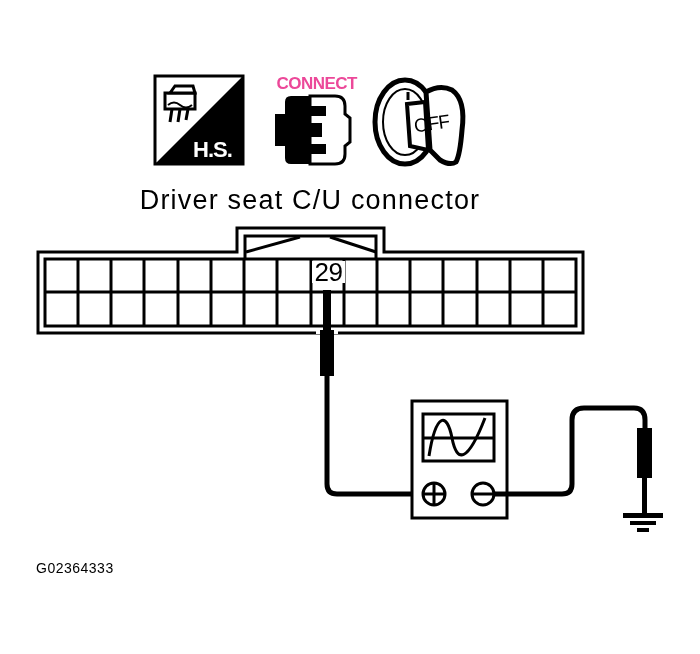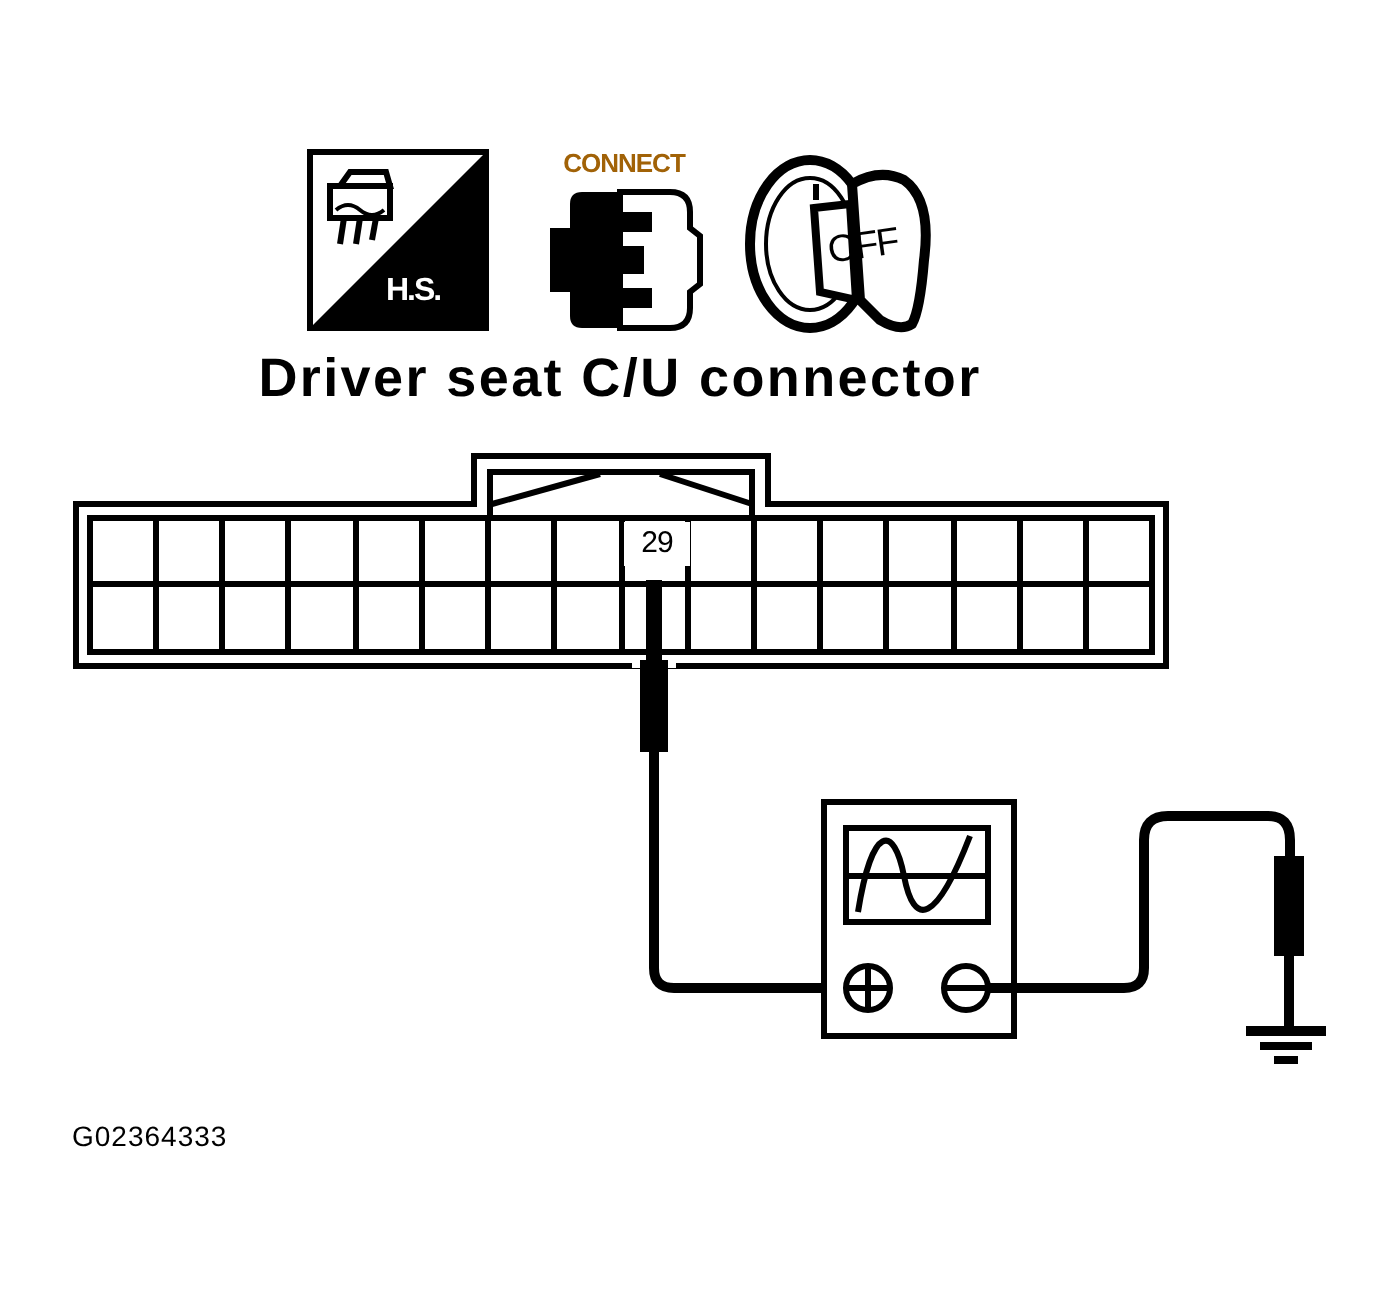--- a/index.html
+++ b/index.html
@@ -1,46 +1,45 @@
 <!DOCTYPE html>
 <html><head>
   <meta charset="utf-8">
   <style>
     html, body { margin: 0; padding: 0; background: #ffffff; }
     body { width: 700px; height: 654px; position: relative; overflow: hidden; font-family: "Liberation Sans", sans-serif; }
     #diagram { position: absolute; left: 0; top: 0; }
     .title {
-      position: absolute; left: 100px; top: 174px; width: 420px;
+      position: absolute; left: 100px; top: 185px; width: 420px;
       text-align: center; font-size: 27px; letter-spacing: 1.2px; color: #000;
       font-family: "Liberation Sans", sans-serif;
-      font-weight: bold;
     }
     .fig-id {
       position: absolute; left: 36px; top: 560px;
       font-size: 14px; color: #000; letter-spacing: 0.5px;
       font-family: "Liberation Sans", sans-serif;
     }
     .connect-label {
-      position: absolute; left: 267px; top: 74px; width: 90px; text-align: center;
-      font-size: 13px; font-weight: bold; color: #a16207; letter-spacing: -0.5px;
+      position: absolute; left: 267px; top: 74px; width: 90px; text-align: right;
+      font-size: 17px; font-weight: bold; color: #ec4899; letter-spacing: -0.5px;
       font-family: "Liberation Sans", sans-serif;
     }
     .hs-label {
       position: absolute; left: 193px; top: 137px;
-      font-size: 16px; font-weight: bold; color: #fff; letter-spacing: -1px;
+      font-size: 22px; font-weight: bold; color: #fff; letter-spacing: -1px;
       font-family: "Liberation Sans", sans-serif;
     }
     .off-label {
       position: absolute; left: 414px; top: 113px;
       font-size: 19px; color: #000; letter-spacing: -1px; transform: rotate(-8deg);
       font-family: "Liberation Sans", sans-serif;
     }
     .pin-label {
       position: absolute; left: 312px; top: 261px; width: 33px; text-align: center;
-      font-size: 15px; color: #000; background: #fff; letter-spacing: -0.5px;
+      font-size: 26px; color: #000; background: #fff; letter-spacing: -0.5px;
       font-family: "Liberation Sans", sans-serif; line-height: 22px;
     }
   </style>
 </head>
 <body>
 
 <svg id="diagram" width="700" height="654" viewBox="0 0 700 654" xmlns="http://www.w3.org/2000/svg">
 
   <g>
     <rect x="155" y="76" width="88" height="88" fill="#fff" stroke="#000" stroke-width="3"></rect>

